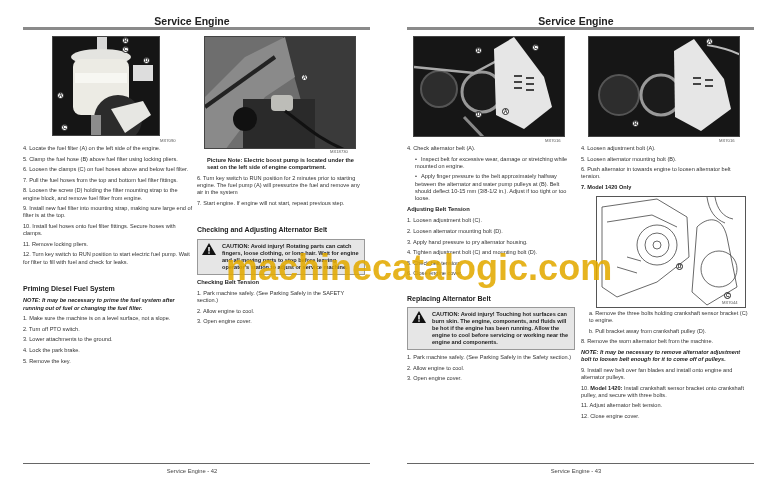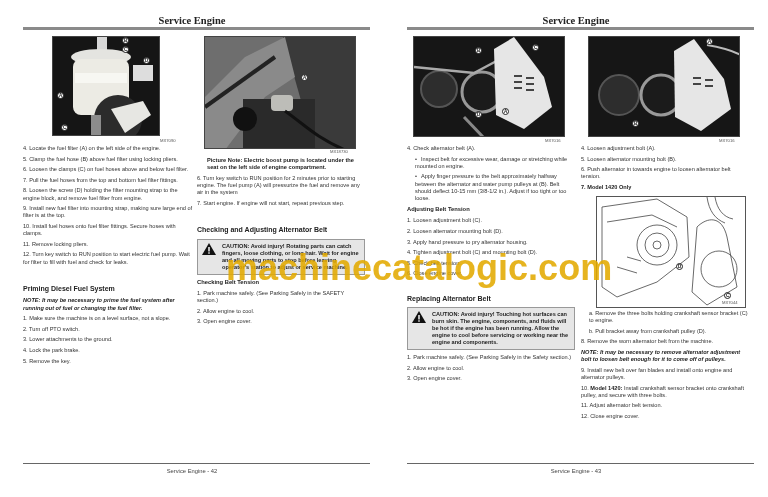--- a/index.html
+++ b/index.html
@@ -5,21 +5,21 @@
   * { box-sizing: border-box; margin: 0; padding: 0; }
   html, body { width: 768px; height: 497px; background: #ffffff; overflow: hidden; }
   body { font-family: "Liberation Sans", sans-serif; color: #222; position: relative; }
 
   .page { position: absolute; top: 0; width: 384px; height: 497px; }
   .page.left { left: 0; }
   .page.right { left: 384px; }
 
   .page-title {
     position: absolute; top: 15px; left: 0; width: 100%;
-    text-align: center; font-weight: bold; font-size: 10.5px; color: #222; font-family: Liberation Serif, serif;
+    text-align: center; font-weight: bold; font-size: 10.5px; color: #222;
   }
   .title-rule {
     position: absolute; top: 27px; left: 23px; width: 347px; height: 3px; background: #8a8a8a;
   }
   .footer-rule {
     position: absolute; top: 463px; left: 23px; width: 347px; height: 1px; background: #666;
   }
   .footer-text {
     position: absolute; top: 468px; left: 0; width: 100%; text-align: center;
     font-size: 5.8px; color: #444;

